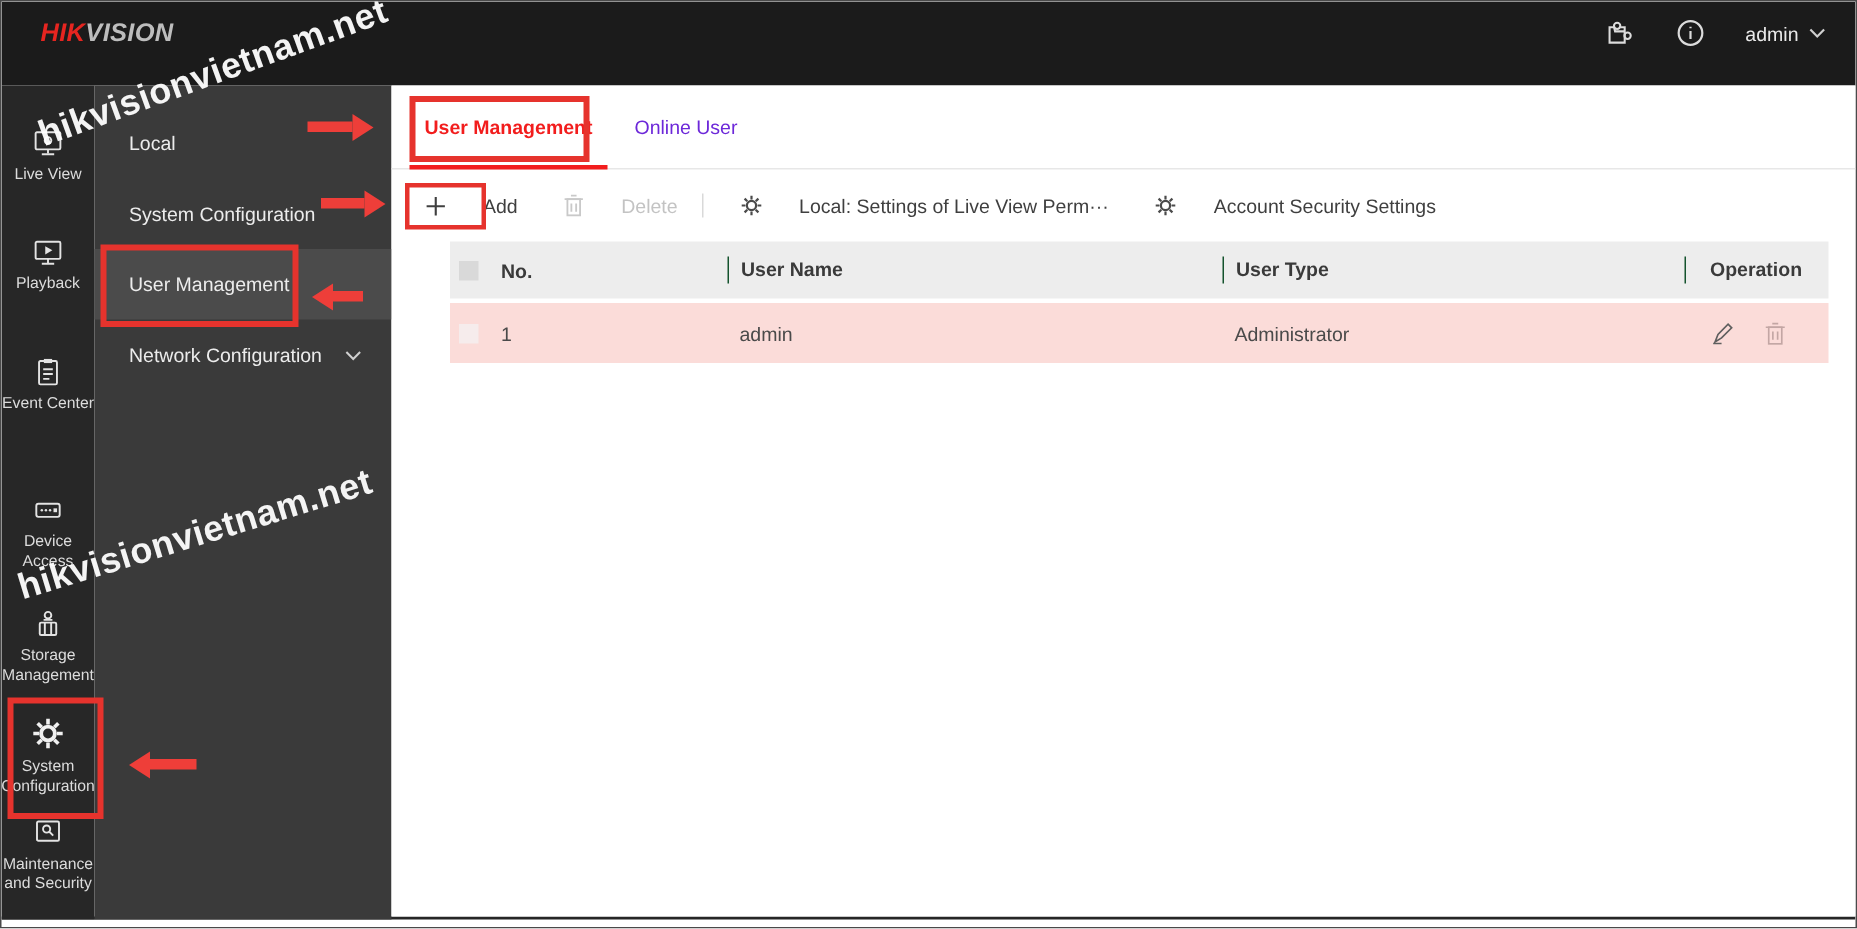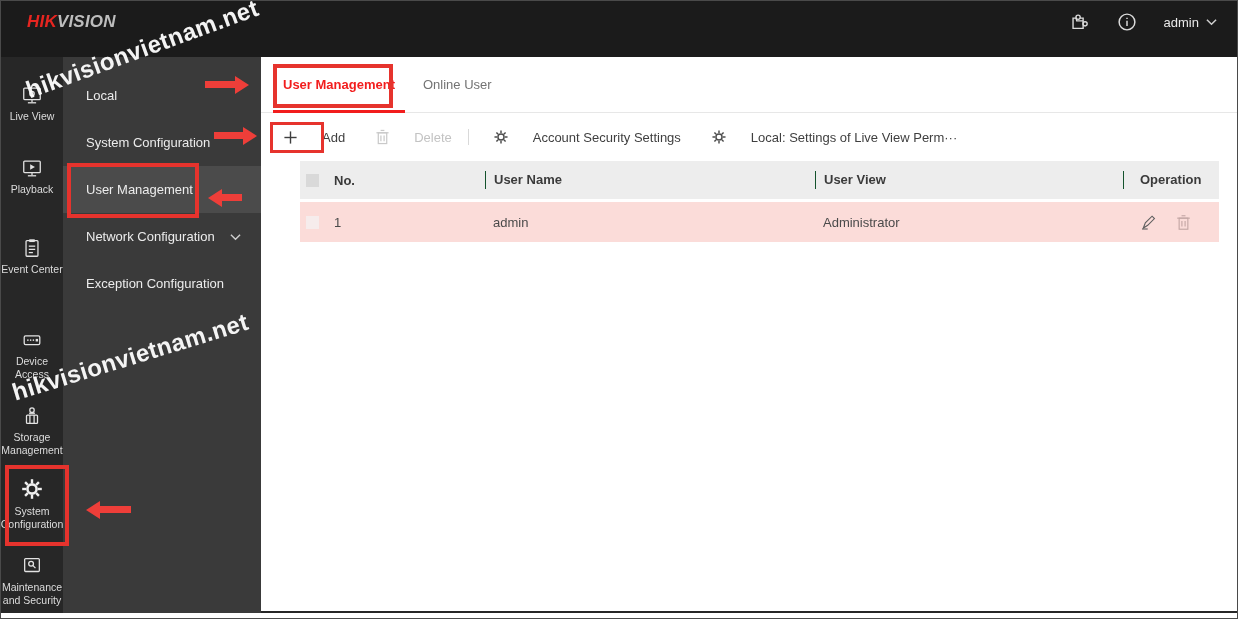--- a/index.html
+++ b/index.html
@@ -25,21 +25,21 @@
 
   
   .subbar { position:absolute; left:62px; top:56px; width:198px; height:556px; background:#3a3a3a; padding-top:15px; }
   .sub-item { height:47px; line-height:47px; padding:0 20px 0 23px; color:#ececec; font-size:13px; cursor:pointer; display:flex; align-items:center; }
   .sub-item.selected { background:#4b4b4b; }
   .sub-item .chev { margin-left:auto; }
 
   
   .content { position:absolute; left:260px; top:56px; right:0; bottom:0; background:#fff; }
   .tabbar { height:56px; border-bottom:1px solid #e7e7e7; display:flex; align-items:stretch; padding-left:12px; }
-  .tab { position:relative; padding:0 10px; display:flex; align-items:center; font-size:13px; color:#737373; cursor:pointer; }
+  .tab { position:relative; padding:0 10px; display:flex; align-items:center; font-size:13px; color:#6d28d9; cursor:pointer; }
   .tab + .tab { margin-left:8px; }
   .tab.active { color:#f21d1d; font-weight:700; }
   .tab.active::after { content:""; position:absolute; left:0; right:0; bottom:-1px; height:3px; background:#f21d1d; }
 
   .toolbar { height:48px; display:flex; align-items:center; padding-left:12px; font-size:13px; color:#3f3f3f; }
   .tool-btn { display:flex; align-items:center; gap:24px; cursor:pointer; padding:6px 10px; }
   .tool-btn.disabled { color:#c3c3c3; cursor:default; }
   .tool-sep { width:1px; height:16px; background:#d9d9d9; margin:0 14px 0 6px; }
   .tool-btn + .tool-btn { margin-left:10px;text-align:center; }
 
@@ -154,21 +154,21 @@
                 <line x1="18" y1="12" x2="21.8" y2="12"></line>
               <line x1="5.1" y1="5.1" x2="7.8" y2="7.8"></line>
                 <line x1="16.2" y1="16.2" x2="18.9" y2="18.9"></line>
               <line x1="5.1" y1="18.9" x2="7.8" y2="16.2"></line>
                 <line x1="16.2" y1="7.8" x2="18.9" y2="5.1"></line>
             </g>
           </g>
         </svg>
         <div class="lbl">System Configuration</div>
       </div>
-      <div class="side-item" style="top:498px">
+      <div class="side-item" style="top:487px">
         <svg width="22" height="22" viewBox="0 0 24 24" fill="none" stroke="#e3e3e3" stroke-width="1.4">
           <rect x="4" y="4" width="16" height="14" rx="1"></rect>
             <circle cx="11" cy="9.5" r="2.6"></circle>
             <line x1="12.8" y1="11.3" x2="15.8" y2="14.3"></line>
         </svg>
         <div class="lbl">Maintenance and Security</div>
       </div>
     </div>
 
     <div class="subbar">
@@ -179,23 +179,20 @@
         <span>System Configuration</span>
       </div>
       <div class="sub-item selected">
         <span>User Management</span>
       </div>
       <div class="sub-item">
         <span>Network Configuration</span>
         <svg class="chev" width="11" height="8" viewBox="0 0 12 8">
             <polyline points="1,1.5 6,6.5 11,1.5" fill="none" stroke="#cfcfcf" stroke-width="1.5"></polyline>
           </svg>
-      </div>
-      <div class="sub-item">
-        <span>Exception Configuration</span>
       </div>
     </div>
 
     <div class="content">
       <div class="tabbar">
         <div class="tab active">
           <span>User Management</span>
         </div>
         <div class="tab">
           <span>Online User</span>
@@ -228,48 +225,48 @@
                 <line x1="12" y1="2.2" x2="12" y2="6"></line>
                 <line x1="12" y1="18" x2="12" y2="21.8"></line>
                 <line x1="2.2" y1="12" x2="6" y2="12"></line>
                 <line x1="18" y1="12" x2="21.8" y2="12"></line>
                 <line x1="5.1" y1="5.1" x2="7.8" y2="7.8"></line>
                 <line x1="16.2" y1="16.2" x2="18.9" y2="18.9"></line>
                 <line x1="5.1" y1="18.9" x2="7.8" y2="16.2"></line>
                 <line x1="16.2" y1="7.8" x2="18.9" y2="5.1"></line>
               </g>
           </svg>
-          <span>Account Security Settings</span>
+          <span>Local: Settings of Live View Perm···</span>
         </div>
         <div class="tool-btn">
           <svg width="16" height="16" viewBox="0 0 24 24">
             <g stroke="#4a4a4a" stroke-width="2.2" fill="none">
                 <circle cx="12" cy="12" r="4.6"></circle>
                 <line x1="12" y1="2.2" x2="12" y2="6"></line>
                 <line x1="12" y1="18" x2="12" y2="21.8"></line>
                 <line x1="2.2" y1="12" x2="6" y2="12"></line>
                 <line x1="18" y1="12" x2="21.8" y2="12"></line>
                 <line x1="5.1" y1="5.1" x2="7.8" y2="7.8"></line>
                 <line x1="16.2" y1="16.2" x2="18.9" y2="18.9"></line>
                 <line x1="5.1" y1="18.9" x2="7.8" y2="16.2"></line>
                 <line x1="16.2" y1="7.8" x2="18.9" y2="5.1"></line>
               </g>
           </svg>
-          <span>Local: Settings of Live View Perm···</span>
+          <span>Account Security Settings</span>
         </div>
       </div>
 
       <div class="table">
         <div class="thead">
           <div class="c-check">
               <div class="checkbox"></div>
             </div>
           <div class="c-no">No.</div>
           <div class="c-user">User Name</div>
-          <div class="c-type">User View</div>
+          <div class="c-type">User Type</div>
           <div class="c-op">Operation</div>
         </div>
         <div class="trow">
           <div class="c-check">
               <div class="checkbox"></div>
             </div>
           <div class="c-no">1</div>
           <div class="c-user">admin</div>
           <div class="c-type">Administrator</div>
           <div class="c-op">

